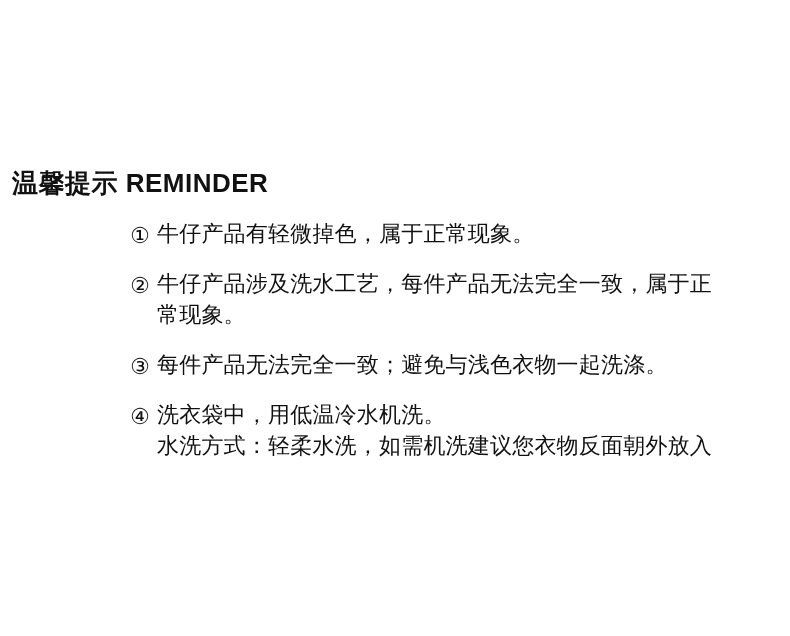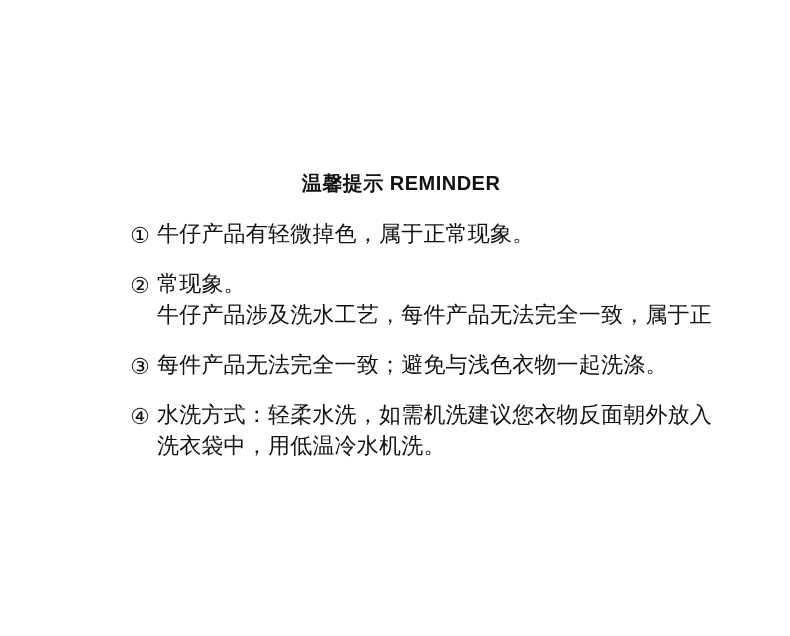--- a/index.html
+++ b/index.html
@@ -13,22 +13,22 @@
   .canvas {
     position: relative;
     width: 790px; height: 636px;
     background: #ffffff;
     overflow: hidden;
   }
   .title {
     position: absolute;
     top: 168px; left: 12px; width: 778px;
     margin: 0;
-    text-align: center;
-    font-size: 20px;
+    text-align: left;
+    font-size: 26px;
     line-height: 30px;
     font-weight: 700;
     letter-spacing: 0.5px;
     color: #111111;
   }
   .items {
     position: absolute;
     top: 220px; left: 130px; width: 580px;
   }
   .item {
@@ -59,34 +59,34 @@
     <div class="item">
       <span class="num">①</span>
       <div class="text">
         <div class="line">牛仔产品有轻微掉色，属于正常现象。</div>
       </div>
     </div>
 
     <div class="item">
       <span class="num">②</span>
       <div class="text">
+        <div class="line">牛仔产品涉及洗水工艺，每件产品无法完全一致，属于正</div>
         <div class="line">常现象。</div>
-        <div class="line">牛仔产品涉及洗水工艺，每件产品无法完全一致，属于正</div>
       </div>
     </div>
 
     <div class="item">
       <span class="num">③</span>
       <div class="text">
         <div class="line">每件产品无法完全一致；避免与浅色衣物一起洗涤。</div>
       </div>
     </div>
 
     <div class="item">
       <span class="num">④</span>
       <div class="text">
+        <div class="line">洗衣袋中，用低温冷水机洗。</div>
         <div class="line">水洗方式：轻柔水洗，如需机洗建议您衣物反面朝外放入</div>
-        <div class="line">洗衣袋中，用低温冷水机洗。</div>
       </div>
     </div>
 
   </div>
 </div>
 
 </body></html>

